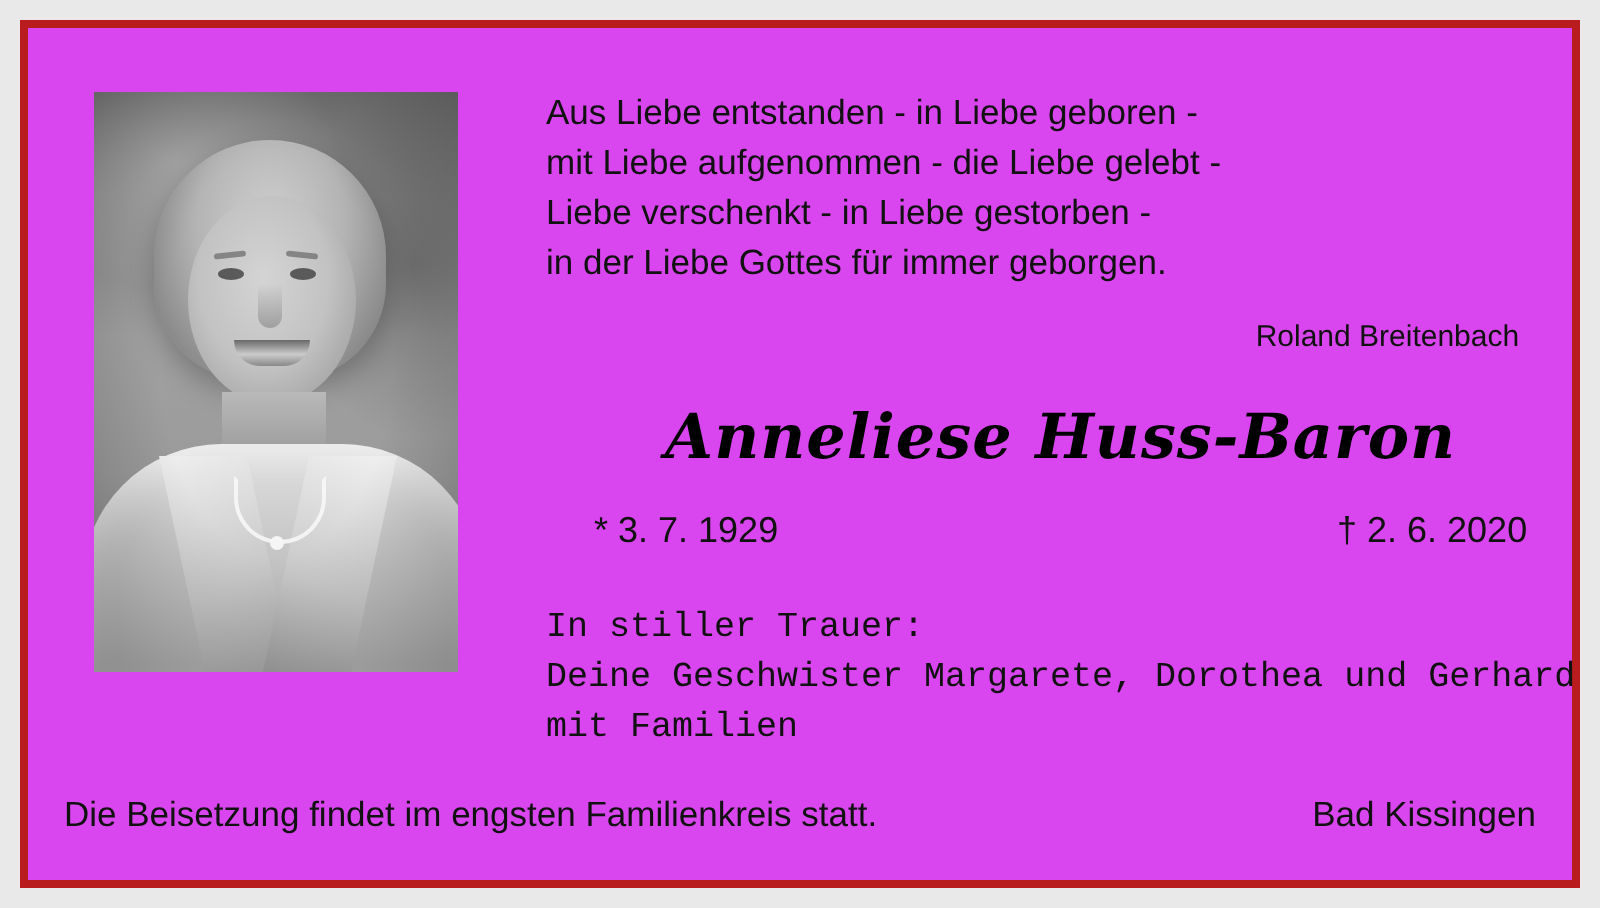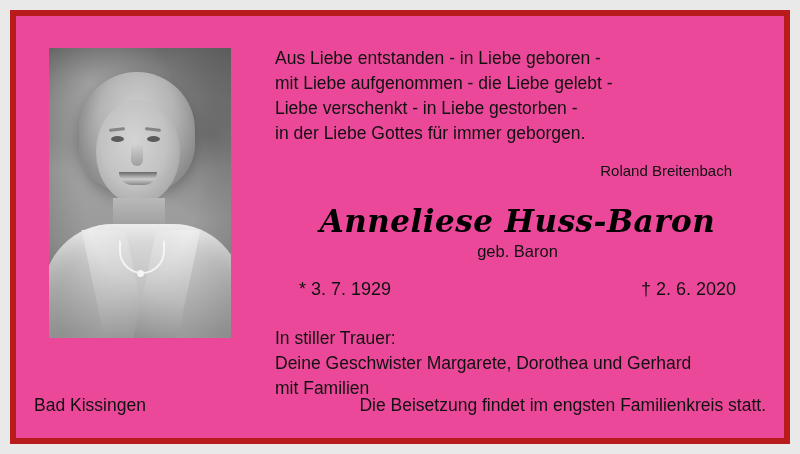--- a/index.html
+++ b/index.html
@@ -19,22 +19,22 @@
     box-sizing: border-box;
     width: 800px;
     height: 454px;
     background: #e9e9e9;
     padding: 10px;
   }
   .inner-frame {
     box-sizing: border-box;
     width: 100%;
     height: 100%;
-    border: 6px solid #b91c1c;
-    background: #ec4899;
+    border: 4px solid #b91c1c;
+    background: #d946ef;
     padding: 12px 18px 10px 18px;
     position: relative;
   }
   .content-row {
     display: flex;
     flex-direction: row;
     align-items: flex-start;
   }
   .portrait-wrap {
     width: 212px;
@@ -207,21 +207,21 @@
     margin-top: 18px;
     padding: 0 24px 0 24px;
     color: #111111;
   }
   .mourning {
     font-size: 17.5px;
     line-height: 25px;
     margin-top: 26px;
     color: #111111;
   }
-  .mourning div { white-space: nowrap; }
+  .mourning div { white-space: nowrap; font-family: Liberation Mono, monospace; }
   .footer {
     position: absolute;
     left: 18px;
     right: 18px;
     bottom: 22px;
     display: flex;
     justify-content: space-between;
     align-items: baseline;
     font-size: 17.5px;
     color: #111111;
@@ -262,35 +262,34 @@
         <div class="poem">
           <div>Aus Liebe entstanden - in Liebe geboren -</div>
           <div>mit Liebe aufgenommen - die Liebe gelebt -</div>
           <div>Liebe verschenkt - in Liebe gestorben -</div>
           <div>in der Liebe Gottes für immer geborgen.</div>
         </div>
 
         <div class="poem-author">Roland Breitenbach</div>
 
         <div class="name">Anneliese Huss-Baron</div>
-        <div class="born-name">geb. Baron</div>
 
         <div class="dates">
           <span>* 3. 7. 1929</span>
           <span>† 2. 6. 2020</span>
         </div>
 
         <div class="mourning">
           <div>In stiller Trauer:</div>
           <div>Deine Geschwister Margarete, Dorothea und Gerhard</div>
           <div>mit Familien</div>
         </div>
 
       </div>
     </div>
 
     <div class="footer">
+      <span>Die Beisetzung findet im engsten Familienkreis statt.</span>
       <span>Bad Kissingen</span>
-      <span>Die Beisetzung findet im engsten Familienkreis statt.</span>
     </div>
 
   </div>
 </div>
 
 </body></html>

